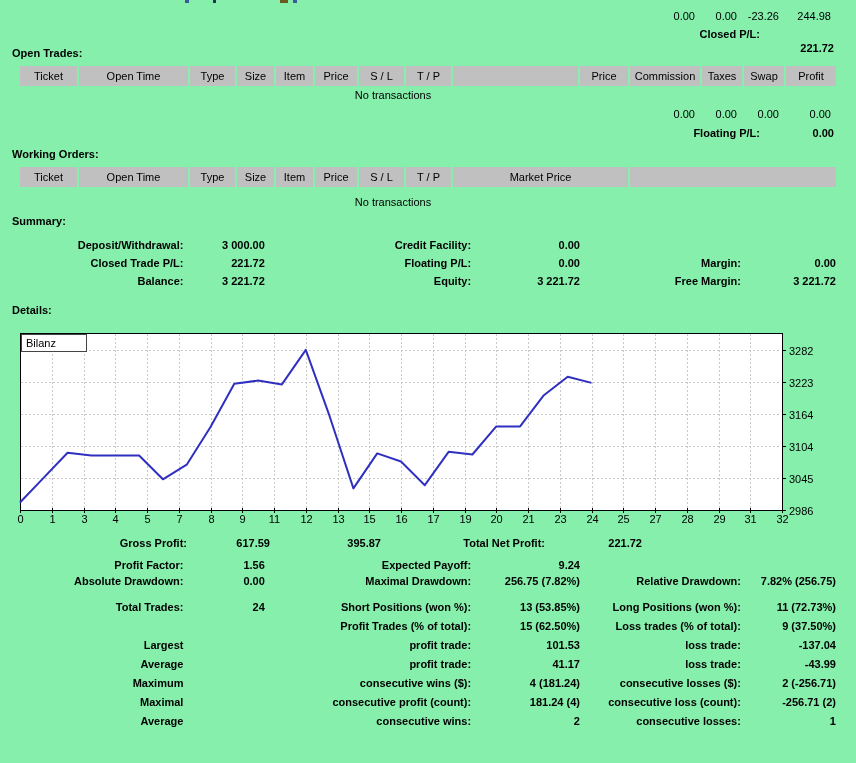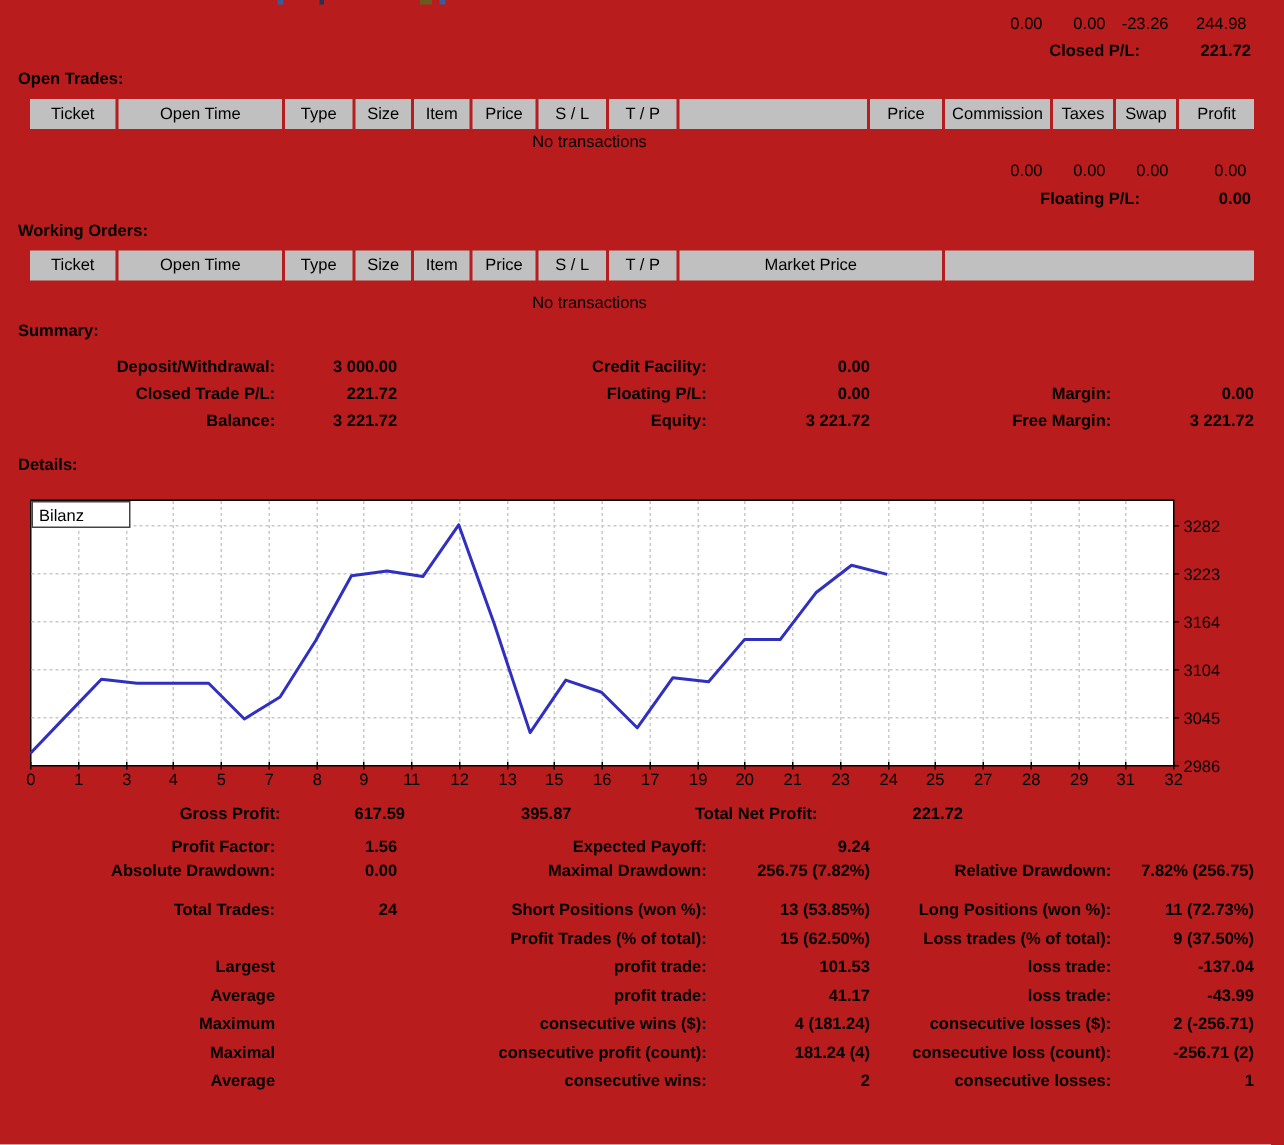--- a/index.html
+++ b/index.html
@@ -1,17 +1,17 @@
 <!DOCTYPE html>
 <html><head>
 <meta charset="utf-8">
 <style>
   html,body{margin:0;padding:0;background:#ffffff;}
   .page{
-    position:relative; width:856px; height:763px; background:#b91c1c; overflow:hidden;
+    position:relative; width:856px; height:763px; background:#86efac; overflow:hidden;
     font-family:"Liberation Sans", sans-serif; font-size:11px; color:#000;
   }
   .abs{position:absolute;}
   
   .frag{position:absolute; top:0; height:3px; background:#3a5a9a;}
   
   .valrow{position:absolute; left:20px; width:816px; height:14px; line-height:14px;
           display:flex; justify-content:flex-end;}
   .valrow .vc{display:inline-block; text-align:right; padding-right:5px; box-sizing:border-box;}
   .vc.w-comm{width:70px;} .vc.w-tax{width:40px; margin-left:2px;}
@@ -46,21 +46,21 @@
     <span class="frag" style="left:293px;width:4px;"></span>
   </div>
 
   <div class="valrow" style="top:9px;">
     <span class="vc w-comm">0.00</span>
     <span class="vc w-tax">0.00</span>
     <span class="vc w-swap">-23.26</span>
     <span class="vc w-profit">244.98</span>
   </div>
 
-  <div class="plrow" style="top:27px;">
+  <div class="plrow" style="top:27px;flex-direction:column;">
     <span class="pl-label">Closed P/L:</span>
     <span class="pl-value">221.72</span>
   </div>
 
   <div class="sec-title" style="top:47px;">Open Trades:</div>
 
   <div class="thead" style="top:66px;">
     <span class="th" style="width:57px;">Ticket</span>
     <span class="th" style="width:109px;">Open Time</span>
     <span class="th" style="width:45px;">Type</span>

